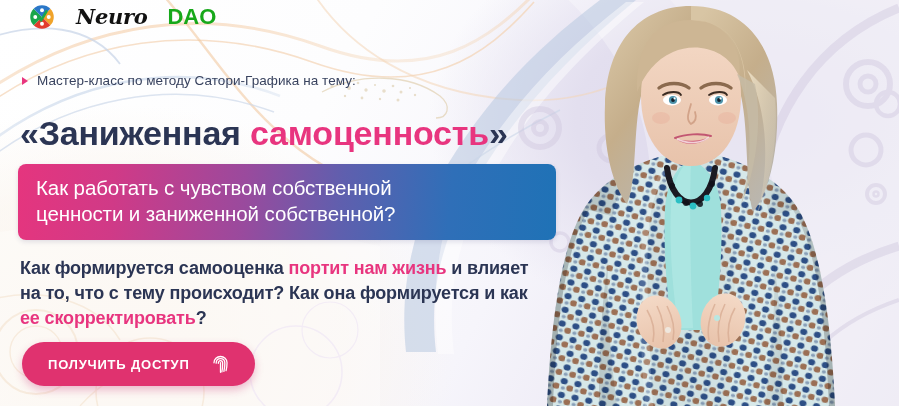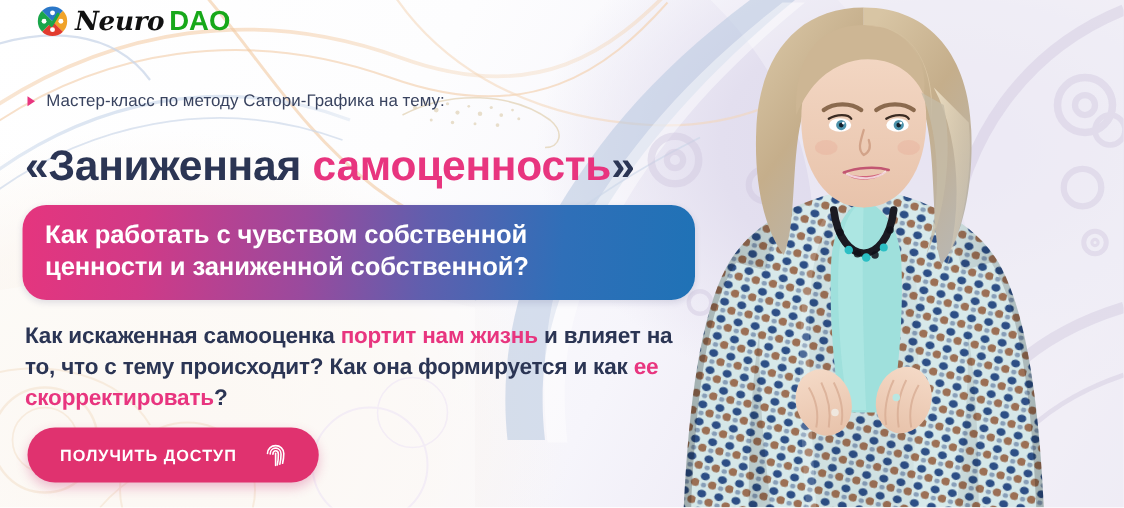--- a/index.html
+++ b/index.html
@@ -30,25 +30,25 @@
     display:flex; align-items:center; gap:4px;
     z-index:6;
   }
   .logo-mark{ width:28px; height:28px; display:block; }
   .logo-text{
     font-family:"DejaVu Serif", serif;
     font-size:21px; font-weight:bold; font-style:italic;
     letter-spacing:-0.3px; line-height:1;
     display:flex; align-items:baseline;
   }
-  .logo-neuro{ color:#111111; }
+  .logo-neuro{ color:#111111;margin-left:16px; }
   .logo-dao{
     color:#17a81a; font-family:"Liberation Sans", sans-serif;
     font-style:normal; font-size:22px; font-weight:bold;
-    letter-spacing:0px; margin-left:4px;
+    letter-spacing:0px; margin-left:20px;
   }
 
   
   .content{ position:absolute; left:0; top:16px; width:600px; height:406px; z-index:5; }
 
   .eyebrow{
     position:absolute; left:22px; top:57px;
     display:flex; align-items:center; gap:9px;
     font-size:13.5px; color:#39435f; font-weight:normal;
     letter-spacing:0.05px; white-space:nowrap;
@@ -65,23 +65,23 @@
     position:absolute; left:20px; top:99px;
     font-size:34px; font-weight:bold; line-height:1.1;
     color:#2b3554; letter-spacing:-0.2px; white-space:nowrap;
   }
   .headline .accent{ color:#e8357f; }
 
   
   .qbox{
     position:absolute; left:18px; top:148px;
     width:538px; padding:11px 18px 13px 18px;
-    border-radius:19px;
+    border-radius:8px;
     background:linear-gradient(95deg,#e5357e 0%,#d03a87 18%,#9a4a9d 42%,#5f5fae 60%,#2f6fb8 80%,#1f72b6 100%);
-    color:#ffffff; font-size:20.5px; font-weight:bold; line-height:1.27;
+    color:#ffffff; font-size:20.5px; font-weight:normal; line-height:1.27;
     letter-spacing:-0.1px;
     box-shadow:0 2px 5px rgba(60,60,110,0.14);
   }
 
   .para{
     position:absolute; left:20px; top:240px;
     width:520px;
     font-size:18px; font-weight:bold; line-height:1.40;
     color:#2b3554; letter-spacing:-0.15px;
   }
@@ -339,21 +339,21 @@
       <span>Мастер-класс по методу Сатори-Графика на тему:</span>
     </div>
 
     <div class="headline"><span>«Заниженная </span><span class="accent">самоценность</span><span>»</span></div>
 
     <div class="qbox">
       <div>Как работать с чувством собственной</div>
       <div>ценности и заниженной собственной?</div>
     </div>
 
-    <div class="para"><span>Как искаженная самооценка </span><span class="accent">портит нам жизнь</span><span> и влияет на то, что с тему происходит? Как она формируется и как </span><span class="accent">ее скорректировать</span><span>?</span></div>
+    <div class="para"><span>Как формируется самооценка </span><span class="accent">портит нам жизнь</span><span> и влияет на то, что с тему происходит? Как она формируется и как </span><span class="accent">ее скорректировать</span><span>?</span></div>
 
     <button class="cta">
       <span>ПОЛУЧИТЬ ДОСТУП</span>
       <svg class="fp" viewBox="0 0 24 28" xmlns="http://www.w3.org/2000/svg" fill="none" stroke="#ffffff" stroke-width="1.9" stroke-linecap="round">
         <path d="M2.4,11.5 C2.4,6 6.7,2.2 12,2.2 C17.3,2.2 21.6,6 21.6,11.5 C21.6,15 21.2,19 20.2,23"></path>
         <path d="M5.6,12 C5.6,7.8 8.5,5.2 12,5.2 C15.5,5.2 18.4,7.8 18.4,12 C18.4,15.6 18,19.8 17,24"></path>
         <path d="M8.8,12.3 C8.8,9.9 10.2,8.3 12,8.3 C13.8,8.3 15.2,9.9 15.2,12.3 C15.2,16 14.9,20.6 14,25"></path>
         <path d="M12,11.4 L12,25.6"></path>
       </svg>
     </button>

